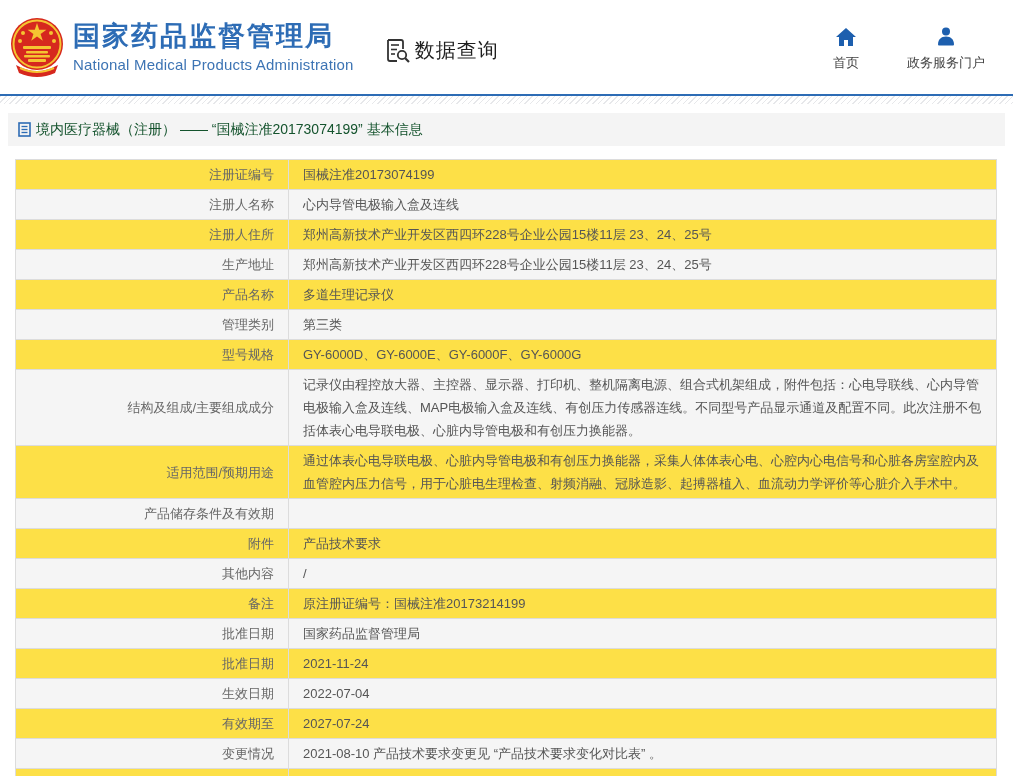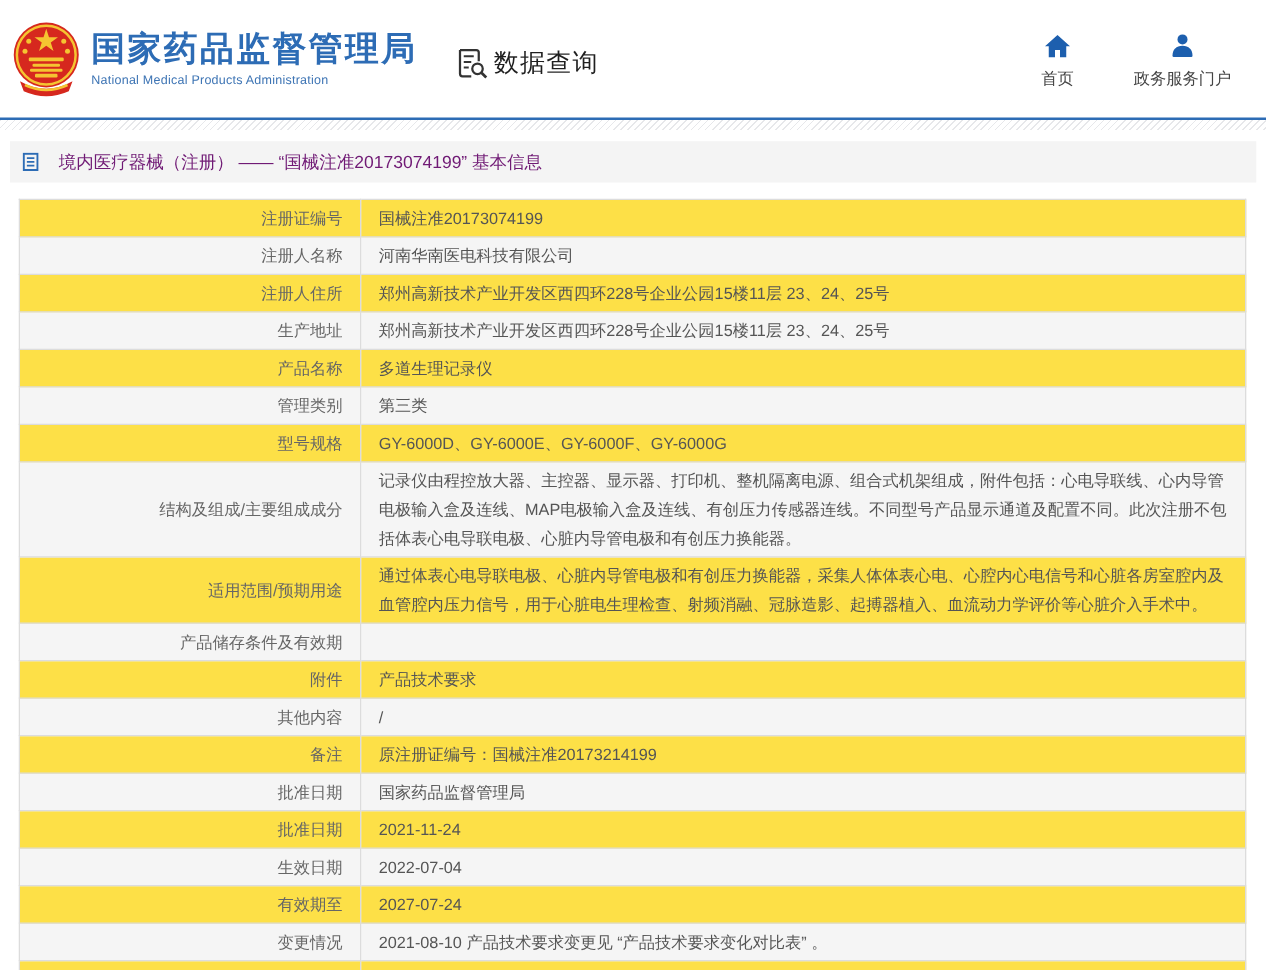--- a/index.html
+++ b/index.html
@@ -19,21 +19,21 @@
     border-bottom: 2px solid #2d6cb5;
     background: #ffffff;
   }
   .emblem { width: 54px; height: 64px; flex: 0 0 auto; }
   .org-titles { margin-left: 9px; }
   .org-cn {
     font-size: 27px; font-weight: bold; color: #2d6cb5;
     letter-spacing: 2px; line-height: 30px;
   }
   .org-en {
-    font-size: 10px; color: #3d74b4; margin-top: 5px; letter-spacing: .2px;
+    font-size: 15px; color: #3d74b4; margin-top: 5px; letter-spacing: .2px;
   }
   .section-block {
     display: flex; align-items: center; margin-left: 30px; margin-top: 6px;
   }
   .section-icon { width: 27px; height: 27px; }
   .section-title {
     font-size: 20px; color: #1f1f1f; margin-left: 4px; letter-spacing: 1px;
   }
   .header-spacer { flex: 1; }
   .top-nav { display: flex; align-items: center; margin-right: 28px; margin-top: 4px; }
@@ -56,22 +56,22 @@
   
   .breadcrumb-bar {
     margin: 9px 8px 0 8px;
     height: 33px;
     background: #f4f4f4;
     display: flex; align-items: center;
     padding-left: 10px;
   }
   .crumb-icon { width: 13px; height: 15px; flex: 0 0 auto; }
   .breadcrumb-text {
-    margin-left: 16px;
-    font-size: 14px; color: #701a75;
+    margin-left: 5px;
+    font-size: 14px; color: #14532d;
   }
 
   
   .info-table {
     margin: 13px 16px 0 15px;
     width: 982px;
     border-collapse: collapse;
     table-layout: fixed;
   }
   .info-table td {
@@ -167,21 +167,21 @@
 </div>
 
 <table class="info-table">
   <tbody>
       <tr class="odd">
         <td class="label-cell">注册证编号</td>
         <td class="value-cell">国械注准20173074199</td>
       </tr>
       <tr class="even">
         <td class="label-cell">注册人名称</td>
-        <td class="value-cell">河南华南医电科技有限公司</td>
+        <td class="value-cell">心内导管电极输入盒及连线</td>
       </tr>
       <tr class="odd">
         <td class="label-cell">注册人住所</td>
         <td class="value-cell">郑州高新技术产业开发区西四环228号企业公园15楼11层 23、24、25号</td>
       </tr>
       <tr class="even">
         <td class="label-cell">生产地址</td>
         <td class="value-cell">郑州高新技术产业开发区西四环228号企业公园15楼11层 23、24、25号</td>
       </tr>
       <tr class="odd">

